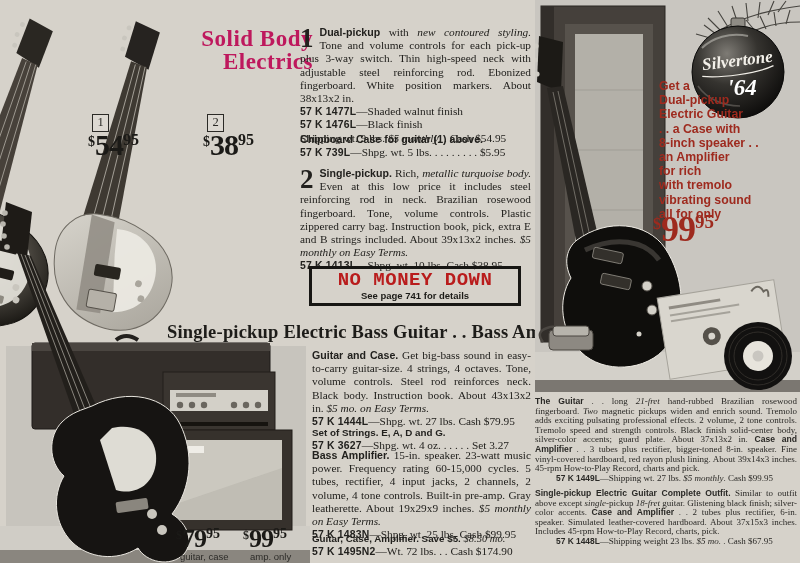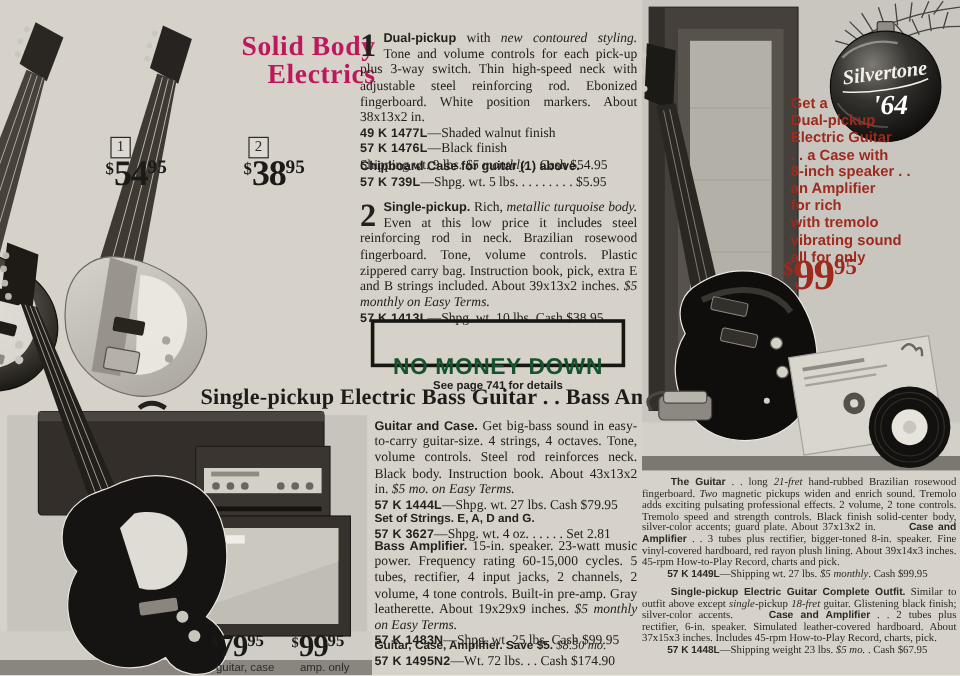--- a/index.html
+++ b/index.html
@@ -2,21 +2,21 @@
 <html><head>
 <meta charset="utf-8">
 <style>
   html,body{margin:0;padding:0;}
   #page{position:relative;width:800px;height:563px;background:#d6d2ca;overflow:hidden;
         font-family:"Liberation Serif",serif;color:#201f1c;}
   
   .para{position:absolute;text-align:justify;font-size:11.3px;line-height:13.2px;color:#22211e;}
   .para-sm{position:absolute;text-align:justify;font-size:9px;line-height:9.6px;color:#2a2926;}
   .lead{font-family:"Liberation Sans",sans-serif;font-weight:bold;font-size:10.6px;}
-  .lead-sm{font-family:"Liberation Sans",sans-serif;font-weight:bold;font-size:8.6px;margin-left:24px;}
+  .lead-sm{font-family:"Liberation Sans",sans-serif;font-weight:bold;font-size:8.6px;}
   .partno{font-family:"Liberation Sans",sans-serif;font-weight:600;font-size:10.4px;letter-spacing:.2px;}
   .partno-sm{font-family:"Liberation Sans",sans-serif;font-weight:600;font-size:8.4px;margin-left:21px;}
   .it{font-style:italic;}
   .cash{font-weight:normal;}
   .dropnum{float:left;font-weight:bold;font-size:27px;line-height:23px;margin:1px 6px 0 0;}
   
   .h-solid{position:absolute;left:158px;top:27px;width:155px;text-align:right;
            font-weight:bold;font-size:23px;line-height:23px;letter-spacing:.5px;color:#be185d;}
   .h-bass{position:absolute;left:167px;top:322px;width:366px;font-weight:bold;font-size:18.5px;
           letter-spacing:.2px;color:#1d1c19;white-space:nowrap;}
@@ -31,22 +31,22 @@
   .price-red{color:#9e2a1e;}
   .price-red .sym{font-size:16px;vertical-align:12px;}
   .price-red .dol{font-size:36px;letter-spacing:-1px;}
   .price-red .cts{font-size:19px;vertical-align:13px;}
   .caption{position:absolute;font-family:"Liberation Sans",sans-serif;font-size:9.5px;color:#2c2b28;}
   .tagbox{position:absolute;width:15px;height:16px;border:1.6px solid #2b2a26;text-align:center;
           font-size:12.5px;line-height:15px;color:#2b2a26;background:rgba(235,233,226,.35);}
   
   #nmd{position:absolute;left:309px;top:266px;width:206px;height:32px;border:3px solid #171613;
        text-align:center;padding-top:2px;}
-  #nmd .t1{font-family:Liberation Sans, sans-serif;font-weight:bold;font-size:19px;line-height:19px;
-           letter-spacing:.5px;color:#14532d;margin-top:26px;}
+  #nmd .t1{font-family:Liberation Mono, monospace;font-weight:bold;font-size:19px;line-height:19px;
+           letter-spacing:.5px;color:#b91c1c;}
   #nmd .t2{font-family:"Liberation Sans",sans-serif;font-weight:bold;font-size:9.5px;color:#1c1b17;}
   
   #promo{position:absolute;left:659px;top:79px;width:138px;
          font-family:"Liberation Sans",sans-serif;font-weight:bold;font-size:12.3px;line-height:14.2px;
          color:#9e2a1e;}
   svg{position:absolute;display:block;}
 </style>
 </head>
 <body>
 
@@ -113,21 +113,21 @@
   </div>
   <div class="tagbox" style="left:207px;top:114px">2</div>
   <div class="price" style="left:203px;top:128px">
     <span class="sym">$</span><span class="dol">38</span><span class="cts">95</span>
   </div>
 
   <div class="para" style="left:300px;top:26px;width:231px">
     <span class="dropnum">1</span>
     <span class="lead">Dual-pickup</span><span> with </span><span class="it">new contoured styling.</span><span> Tone and volume controls for each pick-up plus 3-way switch. Thin high-speed neck with adjustable steel reinforcing rod. Ebonized fingerboard. White position markers. About 38x13x2 in.</span>
     <div style="clear:both"></div>
-    <div><span class="partno">49 K 1477L</span><span>—Shaded walnut finish</span></div>
+    <div><span class="partno">57 K 1477L</span><span>—Shaded walnut finish</span></div>
     <div><span class="partno">57 K 1476L</span><span>—Black finish</span></div>
     <div><span>Shipping wt. 9 lbs. </span><span class="it">$5 monthly</span><span>. . Cash </span><span class="cash">$54.95</span></div>
   </div>
 
   <div class="para" style="left:300px;top:133px;width:231px">
     <div class="lead">Chipboard Case for guitar (1) above.</div>
     <div><span class="partno">57 K 739L</span><span>—Shpg. wt. 5 lbs. . . . . . . . . </span><span class="cash">$5.95</span></div>
   </div>
 
   <div class="para" style="left:300px;top:167px;width:231px">
@@ -194,21 +194,21 @@
   </div>
   <div class="caption" style="left:250px;top:551px">amp. only</div>
 
   <div class="para" style="left:312px;top:349px;width:219px">
     <span class="lead">Guitar and Case.</span><span> Get big-bass sound in easy-to-carry guitar-size. 4 strings, 4 octaves. Tone, volume controls. Steel rod reinforces neck. Black body. Instruction book. About 43x13x2 in. </span><span class="it">$5 mo. on Easy Terms.</span>
     <div><span class="partno">57 K 1444L</span><span>—Shpg. wt. 27 lbs. Cash </span><span class="cash">$79.95</span></div>
   </div>
 
   <div class="para" style="left:312px;top:426px;width:219px">
     <div class="lead" style="font-size:9.8px">Set of Strings. E, A, D and G.</div>
-    <div><span class="partno">57 K 3627</span><span>—Shpg. wt. 4 oz. . . . . . Set </span><span class="cash">2.81</span></div>
+    <div><span class="partno">57 K 3627</span><span>—Shpg. wt. 4 oz. . . . . . Set </span><span class="cash">3.27</span></div>
   </div>
 
   <div class="para" style="left:312px;top:449px;width:219px">
     <span class="lead">Bass Amplifier.</span><span> 15-in. speaker. 23-watt music power. Frequency rating 60-15,000 cycles. 5 tubes, rectifier, 4 input jacks, 2 channels, 2 volume, 4 tone controls. Built-in pre-amp. Gray leatherette. About 19x29x9 inches. </span><span class="it">$5 monthly on Easy Terms.</span>
     <div><span class="partno">57 K 1483N</span><span>—Shpg. wt. 25 lbs. Cash </span><span class="cash">$99.95</span></div>
   </div>
 
   <div class="para" style="left:312px;top:532px;width:219px">
     <div><span class="lead" style="font-size:9.8px">Guitar, Case, Amplifier. Save $5. </span><span class="it" style="font-size:10.5px">$8.50 mo.</span></div>
     <div><span class="partno">57 K 1495N2</span><span>—Wt. 72 lbs. . . Cash </span><span class="cash">$174.90</span></div>

